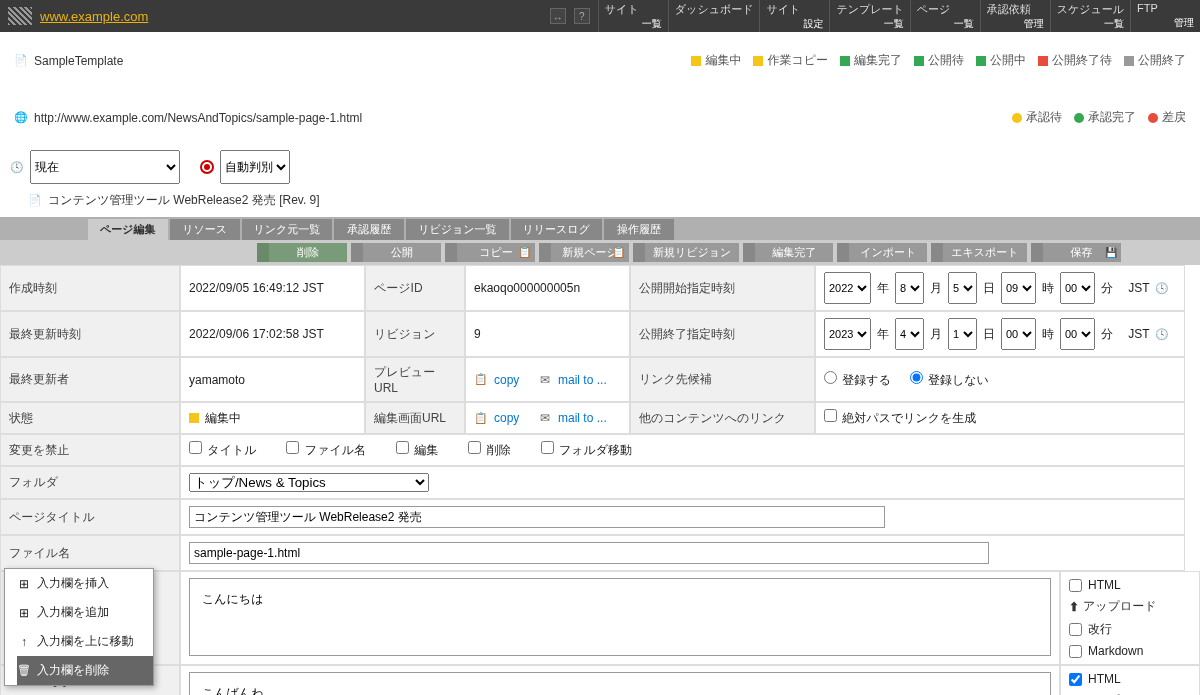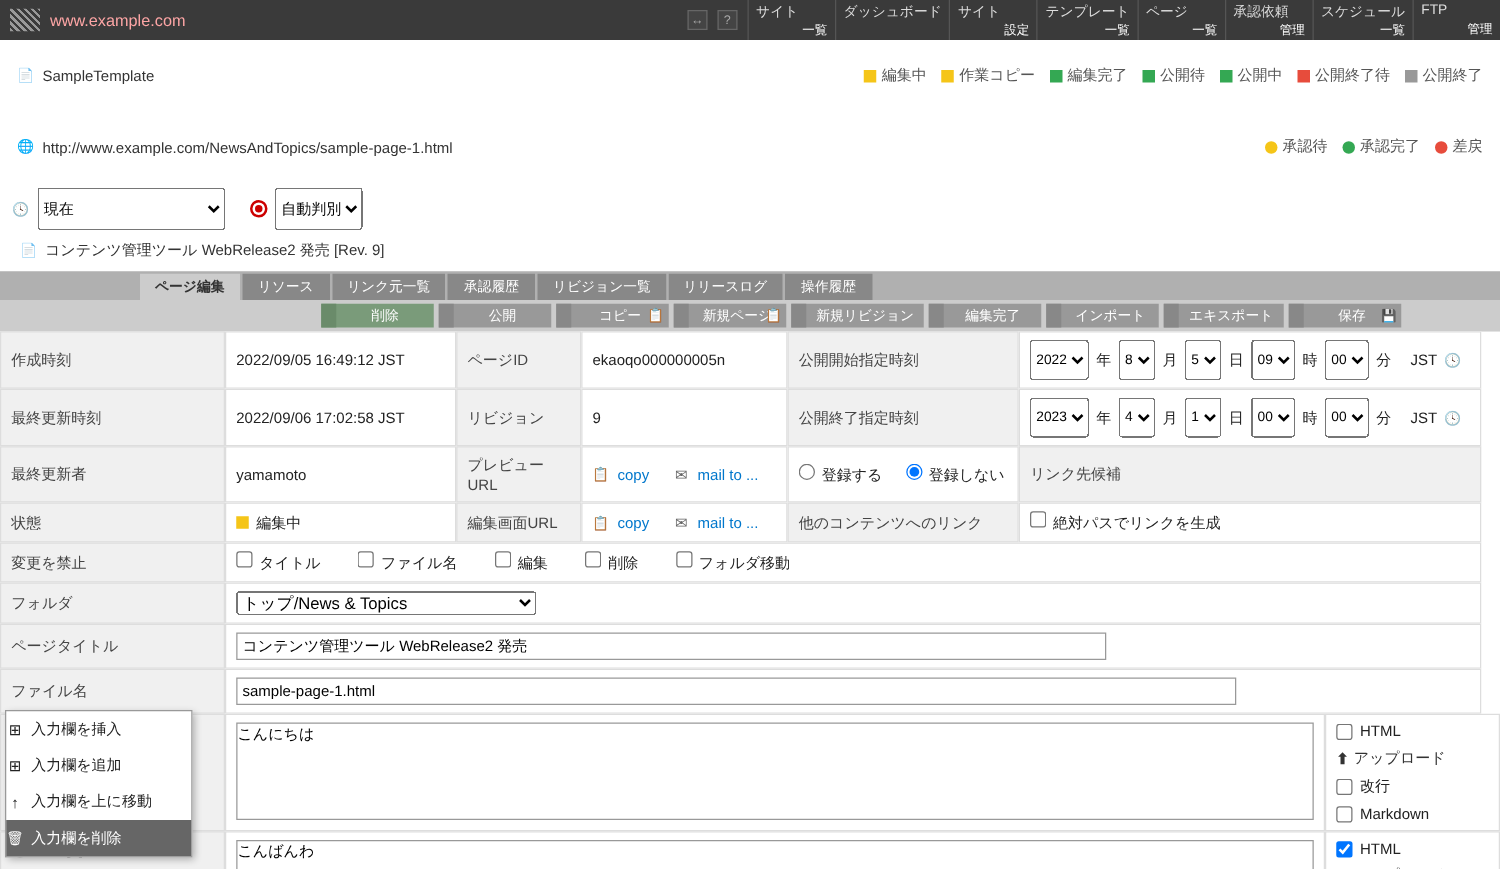--- a/index.html
+++ b/index.html
@@ -2,46 +2,46 @@
 <html><head>
 <meta charset="utf-8">
 <style>
 * { box-sizing: border-box; margin: 0; padding: 0; font-family: "Hiragino Sans", "Meiryo", sans-serif; }
 body { font-size: 12px; background: #fff; color: #222; width: 1200px; }
 
 
 .topbar { background: #3a3a3a; display: flex; align-items: stretch; height: 32px; }
 .topbar-left { display: flex; align-items: center; flex: 1; padding: 0 8px; gap: 8px; }
 .logo { width: 24px; height: 18px; background-image: repeating-linear-gradient(45deg,#999 0 2px,transparent 2px 4px); }
-.url-top { color: #fca5a5; font-size: 13px; }
+.url-top { color: #eab308; font-size: 13px; text-decoration: underline; }
 .top-icon { width: 16px; height: 16px; border: 1px solid #666; background: #444; color: #aaa; display: inline-flex; align-items: center; justify-content: center; font-size: 10px; }
 .topnav { display: flex; }
 .topnav-item { border-left: 1px solid #555; padding: 2px 6px 2px 6px; min-width: 70px; display: flex; flex-direction: column; justify-content: space-between; }
 .topnav-item .main { color: #ddd; font-size: 11px; white-space: nowrap; }
 .topnav-item .sub { color: #fff; font-size: 10px; text-align: right; }
 
 
 .legend { display: flex; justify-content: flex-end; align-items: center; gap: 14px; padding: 20px 14px; font-size: 12px; color: #555; }
 .legend.first .left-part { margin-right: auto; display: flex; align-items: center; gap: 6px; color: #333; }
 .sq { width: 10px; height: 10px; display: inline-block; }
 .circ { width: 10px; height: 10px; border-radius: 50%; display: inline-block; }
 .small-icon { width: 14px; height: 14px; display: inline-flex; align-items: center; justify-content: center; color: #666; }
 
 
 .ctrl-row { display: flex; align-items: center; gap: 6px; padding: 4px 10px; }
 .ctrl-row select { font-size: 12px; height: 34px; }
 .record-btn { width: 14px; height: 14px; border-radius: 50%; border: 2px solid #c00; display: inline-block; position: relative; }
 .record-btn::after { content: ""; width: 6px; height: 6px; background: #c00; border-radius: 50%; position: absolute; top: 2px; left: 2px; }
 
 
-.title-row { padding: 4px 16px; display: flex; align-items: center; gap: 6px; color: #333; }
+.title-row { padding: 4px 28px; display: flex; align-items: center; gap: 6px; color: #333; }
 
 
 .tabs-wrap { background: #b0b0b0; padding-top: 2px; margin-top: 4px; }
-.tabs { display: flex; gap: 2px; padding-left: 112px; }
+.tabs { display: flex; gap: 2px; padding-left: 88px; }
 .tab { background: #888; color: #fff; padding: 3px 12px; font-size: 11px; min-width: 70px; text-align: center; cursor: pointer; }
 .tab.active { background: #ccc; color: #333; font-weight: bold; }
 
 
 .actionbar { background: #ccc; display: flex; gap: 4px; padding: 3px; }
 .spacer { width: 250px; }
 .act-btn { background: #999; color: #fff; font-size: 11px; padding: 2px 8px; display: flex; align-items: center; gap: 4px; min-width: 90px; justify-content: center; position: relative; cursor: pointer; border-left: 12px solid #888; }
 .act-btn.del { background: #7a9b7a; border-left-color: #6a8b6a; }
 .act-btn .ricon { position: absolute; right: 3px; font-size: 10px; color: #ddd; }
 
@@ -51,32 +51,32 @@
 .cell.lbl { background: #f0f0f0; color: #444; }
 .cell.wide5 { grid-column: span 5; }
 .link-a { color: #07c; cursor: pointer; }
 select.inline { font-size: 11px; height: 32px; }
 input[type=text] { width: 100%; font-size: 12px; padding: 3px 4px; border: 1px solid #999; }
 input[type=radio], input[type=checkbox] { margin-right: 2px; }
 
 
 .bodyfield { display: grid; grid-template-columns: 180px 880px 140px; }
 .bodyfield .cell { align-items: flex-start; }
-.bodyfield textarea { width: 100%; height: 78px; font-size: 12px; padding: 0; border: 1px solid #999; resize: none; font-family: inherit; }
+.bodyfield textarea { width: 100%; height: 78px; font-size: 12px; padding: 12px; border: 1px solid #999; resize: none; font-family: inherit; }
 .side-opts { flex-direction: column; align-items: flex-start; gap: 6px; }
 .side-opts label { display: flex; align-items: center; gap: 4px; }
 .upload { display: flex; align-items: center; gap: 4px; color: #333; cursor: pointer; }
 
 .chev { width: 0; height: 0; border-left: 5px solid transparent; border-right: 5px solid transparent; border-top: 6px solid #333; display: inline-block; }
 .chev.circle { background: #555; width: 14px; height: 14px; border: none; border-radius: 50%; position: relative; }
 .chev.circle::after { content: ""; position: absolute; top: 5px; left: 3px; border-left: 4px solid transparent; border-right: 4px solid transparent; border-top: 5px solid #fff; }
 
 
 .ctxmenu { position: absolute; left: 4px; top: 568px; background: #fff; border: 1px solid #999; box-shadow: 2px 2px 6px rgba(0,0,0,0.3); width: 150px; z-index: 100; }
-.ctxmenu .item { padding: 6px 0; display: flex; align-items: center; gap: 6px; cursor: pointer; font-size: 12px; }
+.ctxmenu .item { padding: 6px 0; display: flex; align-items: center; gap: 6px; cursor: pointer; font-size: 12px; margin-left: 12px; }
 .ctxmenu .item:hover, .ctxmenu .item.hov { background: #666; color: #fff; text-align: right; }
 .ctxmenu .mi { width: 14px; display: inline-flex; justify-content: center; }
 
 
 .bottombar { height: 12px; background: #888; margin-top: 0px; }
 
 .clock-icon::before { content: "🕓"; font-size: 11px; }
 .doc-icon::before { content: "📄"; font-size: 11px; }
 .globe-icon::before { content: "🌐"; font-size: 11px; }
 .copy-icon::before { content: "📋"; font-size: 11px; }
@@ -273,26 +273,26 @@
   </div>
 
   <div class="cell lbl">最終更新者</div>
   <div class="cell">yamamoto</div>
   <div class="cell lbl">プレビューURL</div>
   <div class="cell">
     <span class="small-icon copy-icon"></span><span class="link-a">copy</span>
     &nbsp;&nbsp;
     <span class="small-icon mail-icon"></span><span class="link-a">mail to ...</span>
   </div>
+  <div class="cell lbl">リンク先候補</div>
   <div class="cell">
     <label><input type="radio" name="reg" style=""> <span>登録する</span></label>
     &nbsp;&nbsp;
     <label><input type="radio" name="reg" checked="" style=""> <span>登録しない</span></label>
   </div>
-  <div class="cell lbl">リンク先候補</div>
 
   <div class="cell lbl">状態</div>
   <div class="cell">
       <span class="sq" style="background:#f5c518"></span>
       <span>編集中</span>
     </div>
   <div class="cell lbl">編集画面URL</div>
   <div class="cell">
     <span class="small-icon copy-icon"></span><span class="link-a">copy</span>
     &nbsp;&nbsp;

